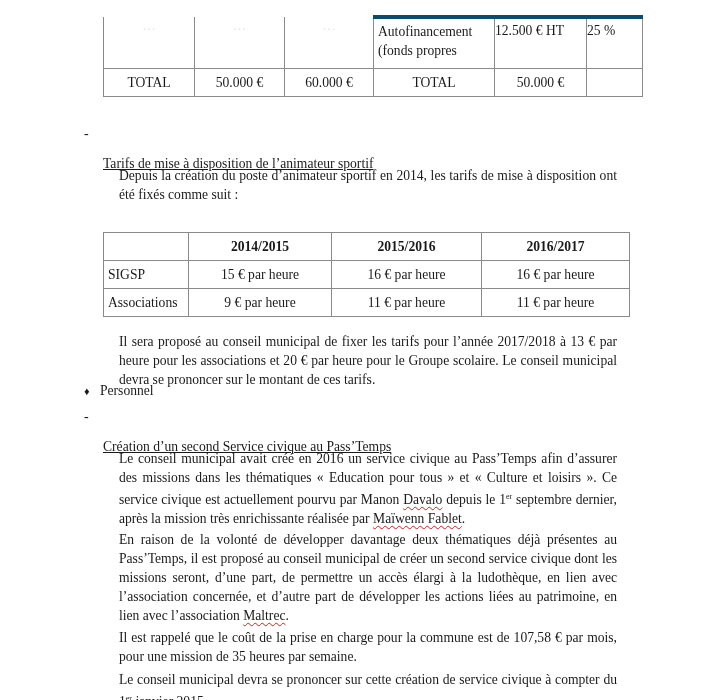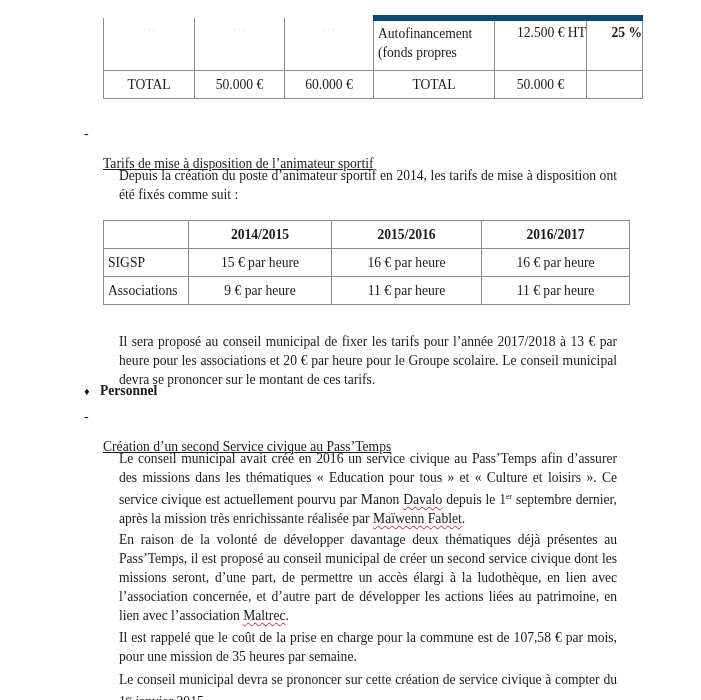--- a/index.html
+++ b/index.html
@@ -5,38 +5,38 @@
   html, body { margin: 0; padding: 0; background: #ffffff; }
   body { width: 701px; height: 700px; position: relative; overflow: hidden;
          font-family: "Liberation Serif", "DejaVu Serif", serif; color: #1a1a1a; font-size: 13.6px; }
   .abs { position: absolute; }
   table { border-collapse: collapse; }
   td { border: 1px solid #8a8a8a; padding: 0; font-size: 13.6px; line-height: 18px; }
 
   
   #budget { position: absolute; left: 103px; top: 15px; }
   #budget td.faded { border-top: none; color: #e6e6e6; vertical-align: top; text-align: center; }
-  #budget td.hidden-top { border-top: 6px solid #0c4a6e; }
+  #budget td.hidden-top { border-top: 4px solid #0c4a6e; }
   #budget tr.r1 td { height: 46px; vertical-align: top; }
   #budget tr.r2 td { height: 27px; text-align: center; font-weight: normal; vertical-align: middle; }
-  .c1 { width: 90px; } .c2 { width: 89px; } .c3 { width: 88px; } .c4 { width: 114px; } .c5 { width: 91px; } .c6 { width: 55px; font-weight: bold; }
+  .c1 { width: 90px; } .c2 { width: 89px; } .c3 { width: 88px; } .c4 { width: 114px; } .c5 { width: 91px; } .c6 { width: 55px; }
   #budget td.label { padding: 3px 2px 0 4px; line-height: 19px; }
-  #budget td.val { text-align: right; padding-top: 3px; }
+  #budget td.val { text-align: left; padding-top: 3px; }
 
   
   .dash { position: absolute; left: 84px; font-size: 14px; }
   .head-u { position: absolute; left: 103px; text-decoration: underline; margin-top: 30px; }
   .para { position: absolute; left: 103px; width: 530px; text-align: justify; line-height: 19px; }
   .para p { margin: 16px; }
-  .bold { font-weight: bold; }
+  .bold { font-weight: normal; }
   .sup { font-size: 8px; vertical-align: 5px; }
   .spell { text-decoration: underline wavy #d02020; text-decoration-thickness: 1px; text-underline-offset: 2px; }
 
   
-  #tarifs { position: absolute; left: 103px; top: 220px; }
+  #tarifs { position: absolute; left: 103px; top: 232px; }
   #tarifs td { height: 27px; text-align: center; vertical-align: middle; }
   #tarifs td.first { text-align: left; padding-left: 4px; margin-left: 20px; }
   #tarifs tr.hdr td { font-weight: bold; }
   .t1 { width: 84px; } .t2 { width: 142px; } .t3 { width: 149px; } .t4 { width: 147px; }
 
   .diamond { position: absolute; left: 84px; top: 385px; font-size: 11px; }
 </style>
 </head>
 <body>
 

